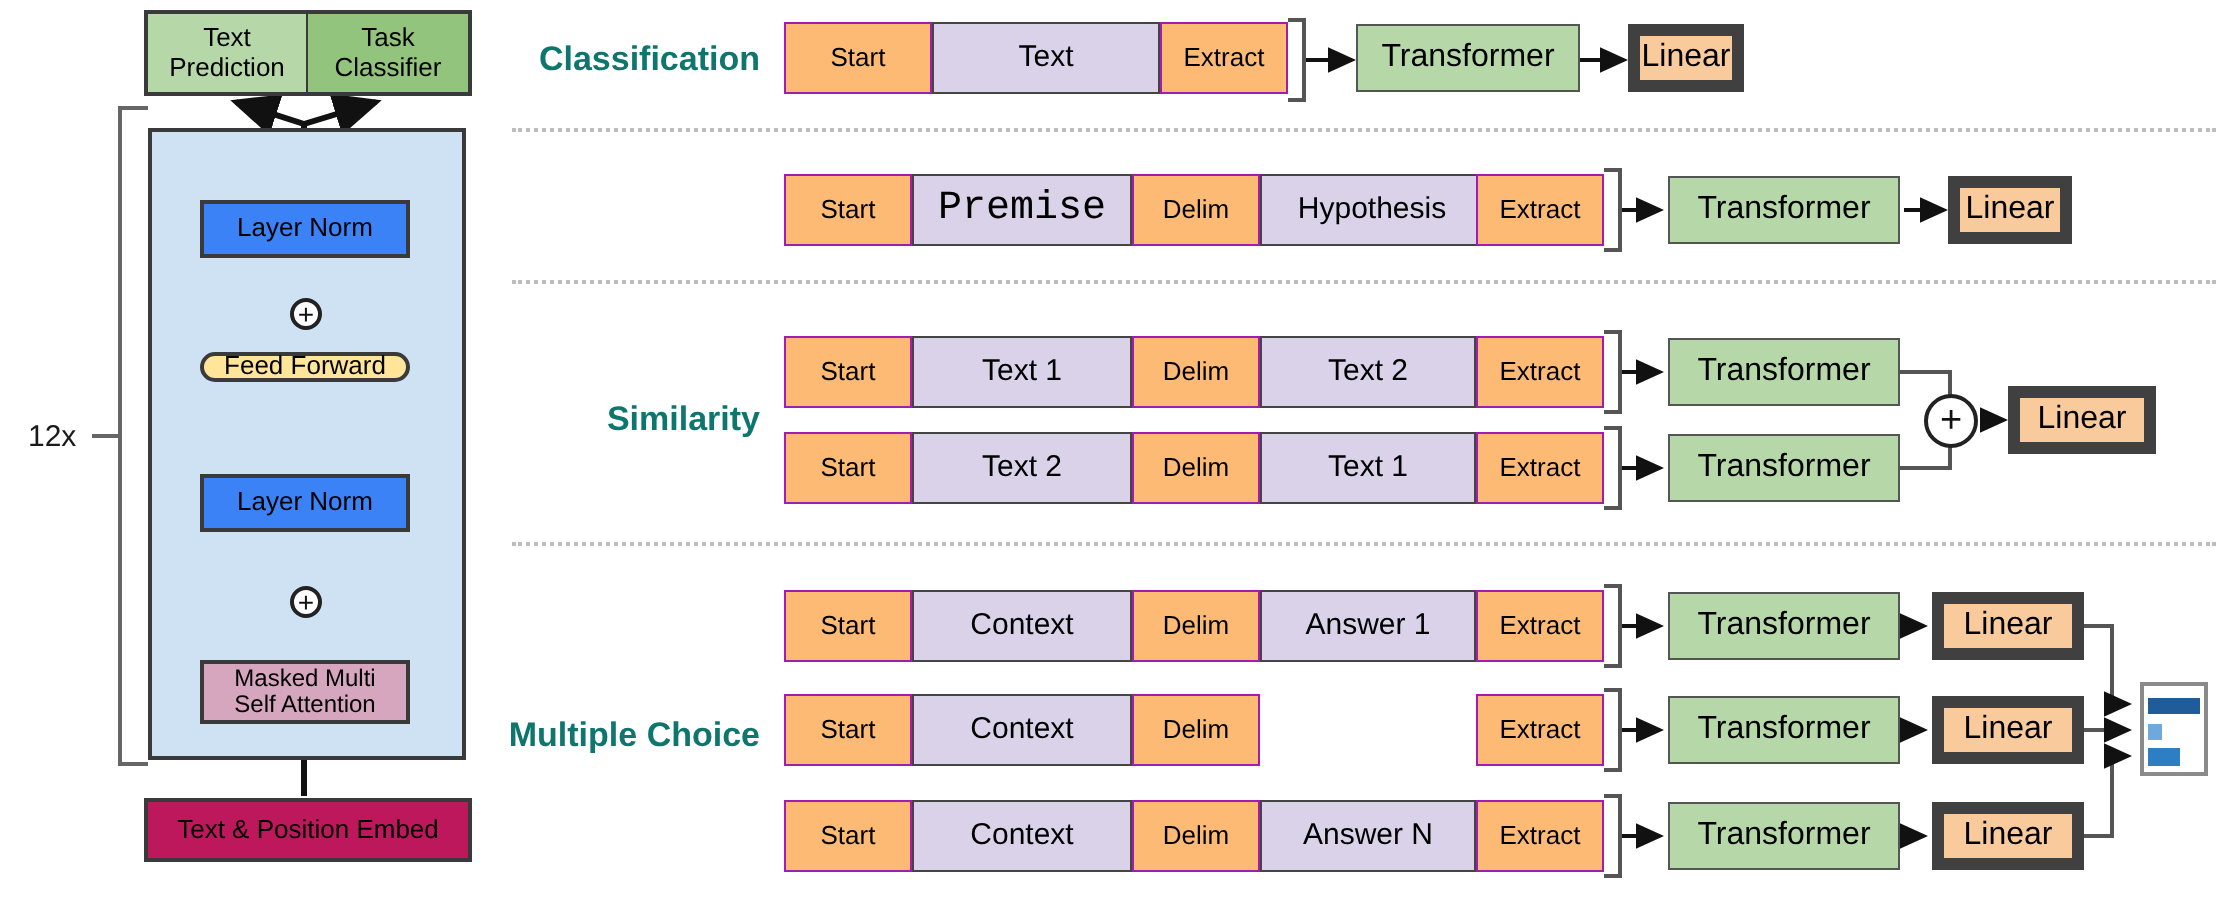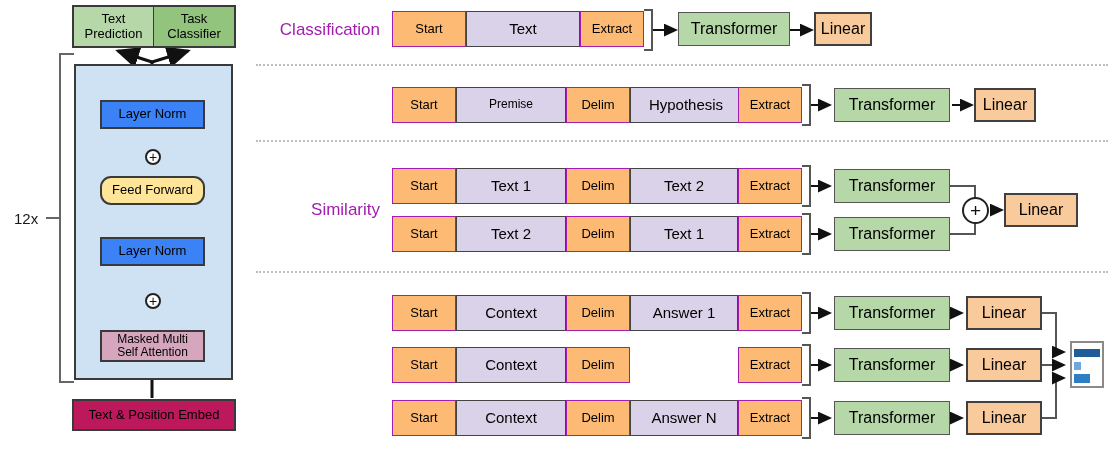--- a/index.html
+++ b/index.html
@@ -39,30 +39,31 @@
   .block-bg   { background: #cfe2f3; border: 2px solid #3a3a3a; }
   .norm       { background: #3b82f6; }
   .ffwd       { background: #ffe599; }
   .attn       { background: #d5a6bd; margin-top: 12px; }
   .embed      { background: #be185d; }
 
   
   .tok        { background: #fdba74; border: 1px solid #a21caf; text-align: right; }
   .tok-alt    { background: #d9d2e9; border: 1px solid #444; }
   .xformer    { background: #b6d7a8; border: 1px solid #555; }
-  .linear     { background: #f9cb9c; border: 2px solid #404040; }
+  .linear     { background: #f9cb9c; border: 6px solid #404040; }
 
   .rowlabel {
     position: absolute;
     font-size: 17px;
-    color: #a21caf;
+    color: #0f766e;
     white-space: nowrap;
     display: flex;
     align-items: center;
     justify-content: flex-end;
+    font-weight: bold;
   }
   .seplin {
     position: absolute;
     height: 0;
     border-top: 2px dotted #bdbdbd;
   }
   .mcbox {
     position: absolute;
     background: #ffffff;
     border: 2px solid #8a8a8a;
@@ -167,21 +168,21 @@
 Prediction</div>
   <div class="node head-right" style="left:154px; top:5px; width:82px; height:43px; font-size:13px; border-left:none;">Task
 Classifier</div>
 
   <div class="block-bg" style="position:absolute; left:74px; top:64px; width:155px; height:312px;"></div>
 
   <div class="node norm" style="left:100px; top:100px; width:105px; height:29px; font-size:13px;">Layer Norm</div>
 
   <div class="plus-circle" style="left:145px; top:149px; width:16px; height:16px; font-size:14px;">+</div>
 
-  <div class="node ffwd" style="left:100px; top:176px; width:105px; height:29px; font-size:13px;border-radius:11px;">Feed Forward</div>
+  <div class="node ffwd" style="left:100px; top:176px; width:105px; height:15px; font-size:13px;border-radius:11px;">Feed Forward</div>
 
   <div class="node norm" style="left:100px; top:237px; width:105px; height:29px; font-size:13px;">Layer Norm</div>
 
   <div class="plus-circle" style="left:145px; top:293px; width:16px; height:16px; font-size:14px;">+</div>
 
   <div class="node attn" style="left:100px; top:318px; width:105px; height:32px; font-size:12px;">Masked Multi
 Self Attention</div>
 
   <div class="node embed" style="left:72px; top:399px; width:164px; height:32px; font-size:13px;">Text &amp; Position Embed</div>
 
@@ -195,21 +196,21 @@
 
   <div class="node tok" style="left:392px; top:11px; width:74px; height:36px; font-size:13px;">Start</div>
   <div class="node tok-alt" style="left:466px; top:11px; width:114px; height:36px; font-size:15px;">Text</div>
   <div class="node tok" style="left:580px; top:11px; width:64px; height:36px; font-size:13px;">Extract</div>
 
   <div class="node xformer" style="left:678px; top:12px; width:112px; height:34px; font-size:16px;">Transformer</div>
   <div class="node linear" style="left:814px; top:12px; width:58px; height:34px; font-size:16px;">Linear</div>
 
 
   <div class="node tok" style="left:392px; top:87px; width:64px; height:36px; font-size:13px;">Start</div>
-  <div class="node tok-alt" style="left:456px; top:87px; width:110px; height:36px; font-size:12px;">Premise</div>
+  <div class="node tok-alt" style="left:456px; top:87px; width:110px; height:36px; font-size:20px;font-family:Liberation Mono, monospace;">Premise</div>
   <div class="node tok" style="left:566px; top:87px; width:64px; height:36px; font-size:13px;">Delim</div>
   <div class="node tok-alt" style="left:630px; top:87px; width:112px; height:36px; font-size:15px;">Hypothesis</div>
   <div class="node tok" style="left:738px; top:87px; width:64px; height:36px; font-size:13px;">Extract</div>
 
   <div class="node xformer" style="left:834px; top:88px; width:116px; height:34px; font-size:16px;">Transformer</div>
   <div class="node linear" style="left:974px; top:88px; width:62px; height:34px; font-size:16px;">Linear</div>
 
   <div class="rowlabel" style="left:250px; top:200px; width:130px; height:20px;">Similarity</div>
 
   <div class="node tok" style="left:392px; top:168px; width:64px; height:36px; font-size:13px;">Start</div>
@@ -224,20 +225,21 @@
   <div class="node tok-alt" style="left:630px; top:216px; width:108px; height:36px; font-size:15px;">Text 1</div>
   <div class="node tok" style="left:738px; top:216px; width:64px; height:36px; font-size:13px;">Extract</div>
 
   <div class="node xformer" style="left:834px; top:169px; width:116px; height:34px; font-size:16px;">Transformer</div>
   <div class="node xformer" style="left:834px; top:217px; width:116px; height:34px; font-size:16px;">Transformer</div>
 
   <div class="plus-circle" style="left:962px; top:197px; width:27px; height:27px; font-size:19px;">+</div>
 
   <div class="node linear" style="left:1004px; top:193px; width:74px; height:34px; font-size:16px;">Linear</div>
 
+  <div class="rowlabel" style="left:240px; top:358px; width:140px; height:20px;">Multiple Choice</div>
 
   <div class="node tok" style="left:392px; top:295px; width:64px; height:36px; font-size:13px;">Start</div>
   <div class="node tok-alt" style="left:456px; top:295px; width:110px; height:36px; font-size:15px;">Context</div>
   <div class="node tok" style="left:566px; top:295px; width:64px; height:36px; font-size:13px;">Delim</div>
   <div class="node tok-alt" style="left:630px; top:295px; width:108px; height:36px; font-size:15px;">Answer 1</div>
   <div class="node tok" style="left:738px; top:295px; width:64px; height:36px; font-size:13px;">Extract</div>
 
   <div class="node tok" style="left:392px; top:347px; width:64px; height:36px; font-size:13px;">Start</div>
   <div class="node tok-alt" style="left:456px; top:347px; width:110px; height:36px; font-size:15px;">Context</div>
   <div class="node tok" style="left:566px; top:347px; width:64px; height:36px; font-size:13px;">Delim</div>

